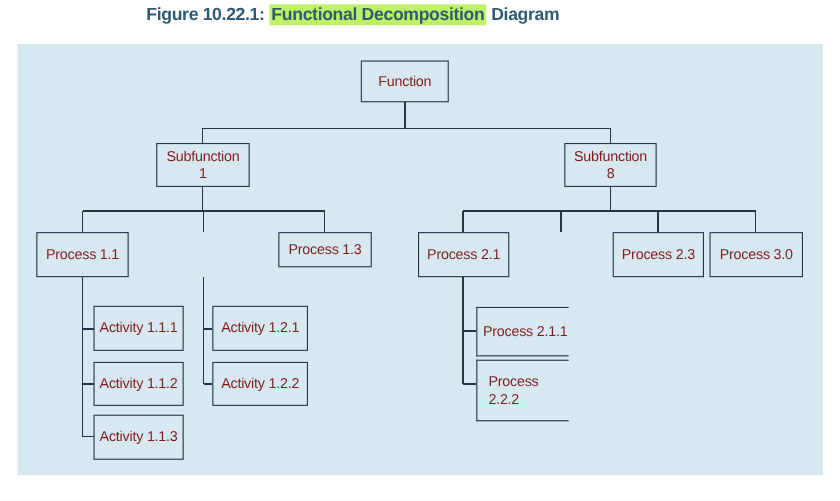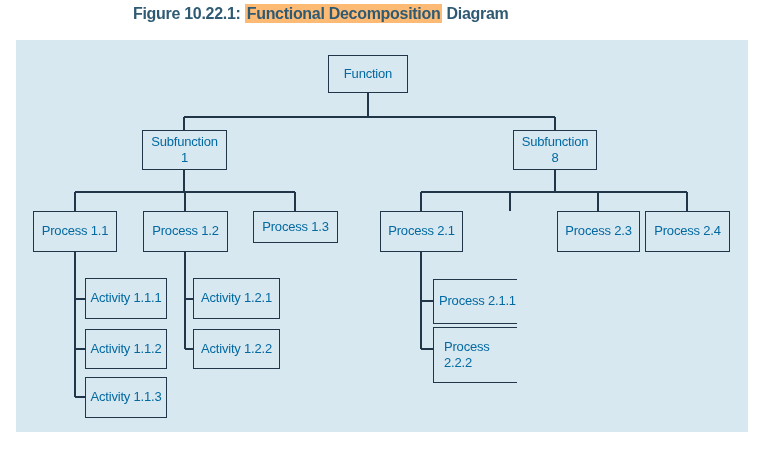--- a/index.html
+++ b/index.html
@@ -19,42 +19,42 @@
     position: absolute;
     left: 133px;
     top: 5px;
     font-size: 16px;
     font-weight: bold;
     letter-spacing: -0.3px;
     color: #2f5a73;
     white-space: nowrap;
   }
   .figure-title .hl {
-    background: #fdba74;
+    background: #bef264;
     padding: 1px 2px;
   }
   .panel {
     position: absolute;
     left: 16px;
     top: 40px;
     width: 732px;
     height: 392px;
     background: #d7e8f0;
   }
   .panel svg {
     position: absolute;
     left: 0;
     top: 0;
   }
   .node {
     position: absolute;
     box-sizing: border-box;
     border: 1.5px solid #22364a;
     background: transparent;
-    color: #0369a1;
+    color: #7f1d1d;
     font-size: 13px;
     line-height: 1.25;
     display: flex;
     align-items: center;
     justify-content: center;
     text-align: center;
     letter-spacing: -0.2px;
   }
   .node.wrap2 {
     padding: 0 19px;
@@ -105,30 +105,29 @@
     </svg>
 
     <div class="node" style="left:312px; top:15px; width:80px; height:38px;">Function</div>
 
     <div class="node wrap2" style="left:126px; top:90px; width:85px; height:40px;">Subfunction 1</div>
 
     <div class="node wrap2" style="left:497px; top:90px; width:84px; height:40px;">Subfunction 8</div>
 
     <div class="node" style="left:17px; top:171px; width:84px; height:41px;">Process 1.1</div>
 
-    <div class="node" style="left:127px; top:171px; width:85px; height:41px;">Process 1.2</div>
 
     <div class="node" style="left:237px; top:171px; width:85px; height:32px;">Process 1.3</div>
 
     <div class="node" style="left:364px; top:171px; width:83px; height:41px;">Process 2.1</div>
 
 
     <div class="node" style="left:541px; top:171px; width:83px; height:41px;">Process 2.3</div>
 
-    <div class="node" style="left:629px; top:171px; width:85px; height:41px;">Process 2.4</div>
+    <div class="node" style="left:629px; top:171px; width:85px; height:41px;">Process 3.0</div>
 
     <div class="node" style="left:69px; top:238px; width:82px; height:41px;">Activity 1.1.1</div>
 
     <div class="node" style="left:69px; top:289px; width:82px; height:40px;">Activity 1.1.2</div>
 
     <div class="node" style="left:69px; top:337px; width:82px; height:41px;">Activity 1.1.3</div>
 
     <div class="node" style="left:177px; top:238px; width:87px; height:41px;">Activity 1.2.1</div>
 
     <div class="node" style="left:177px; top:289px; width:87px; height:40px;">Activity 1.2.2</div>

